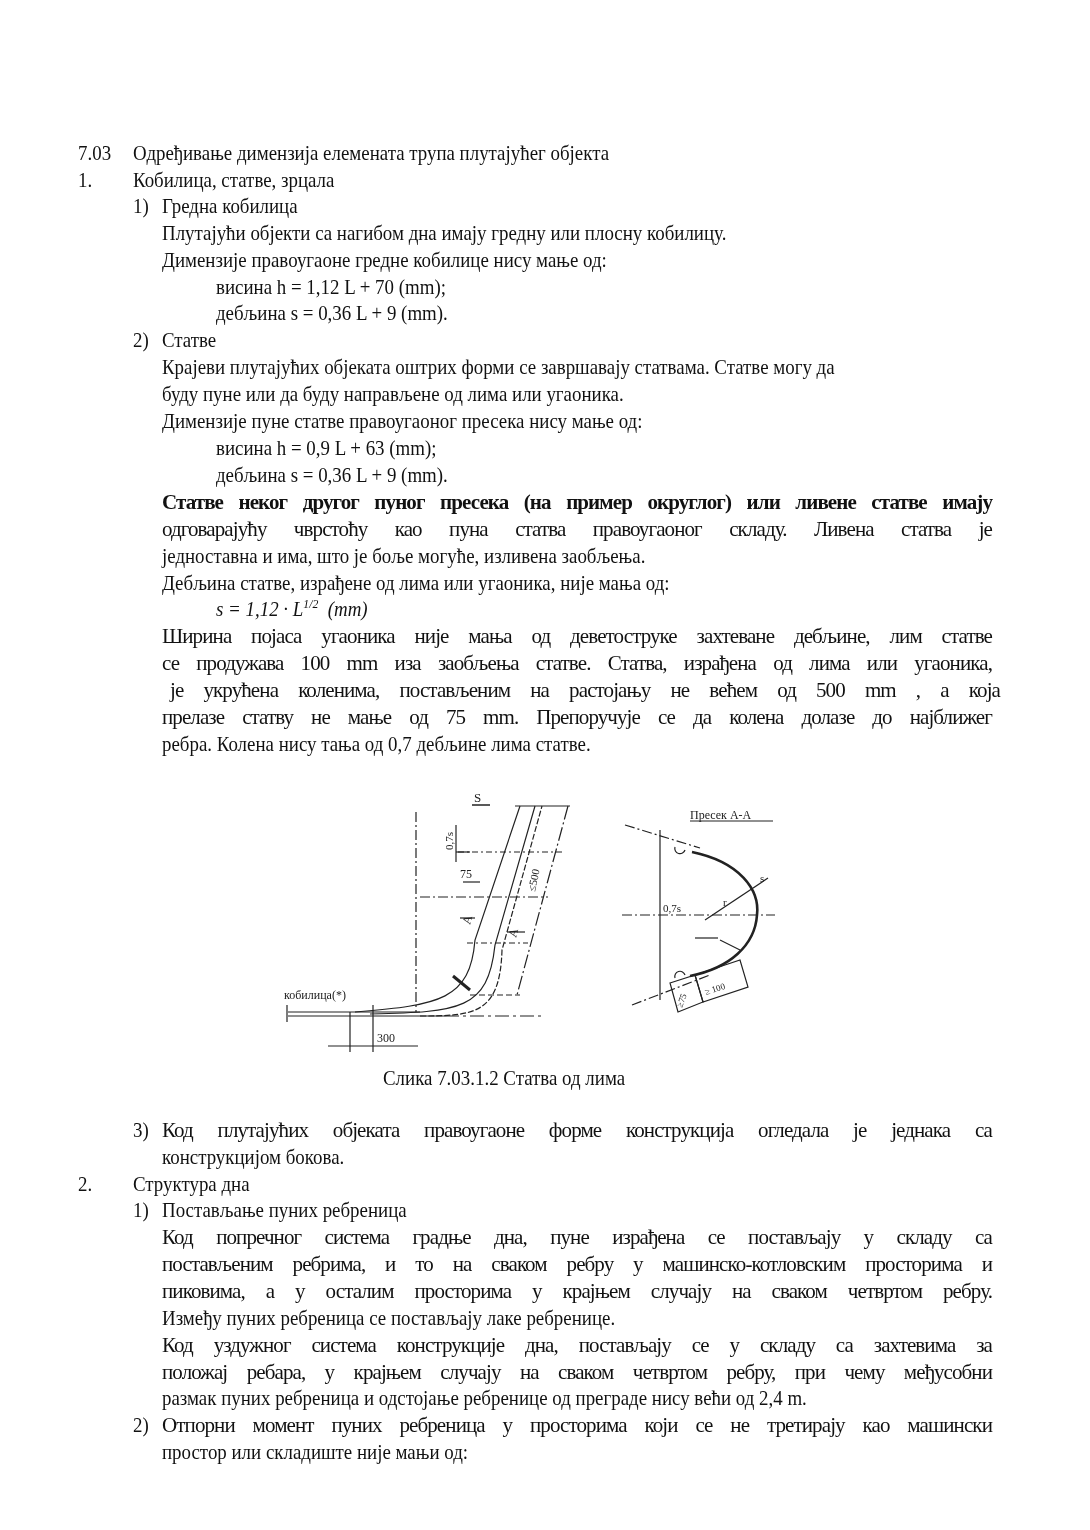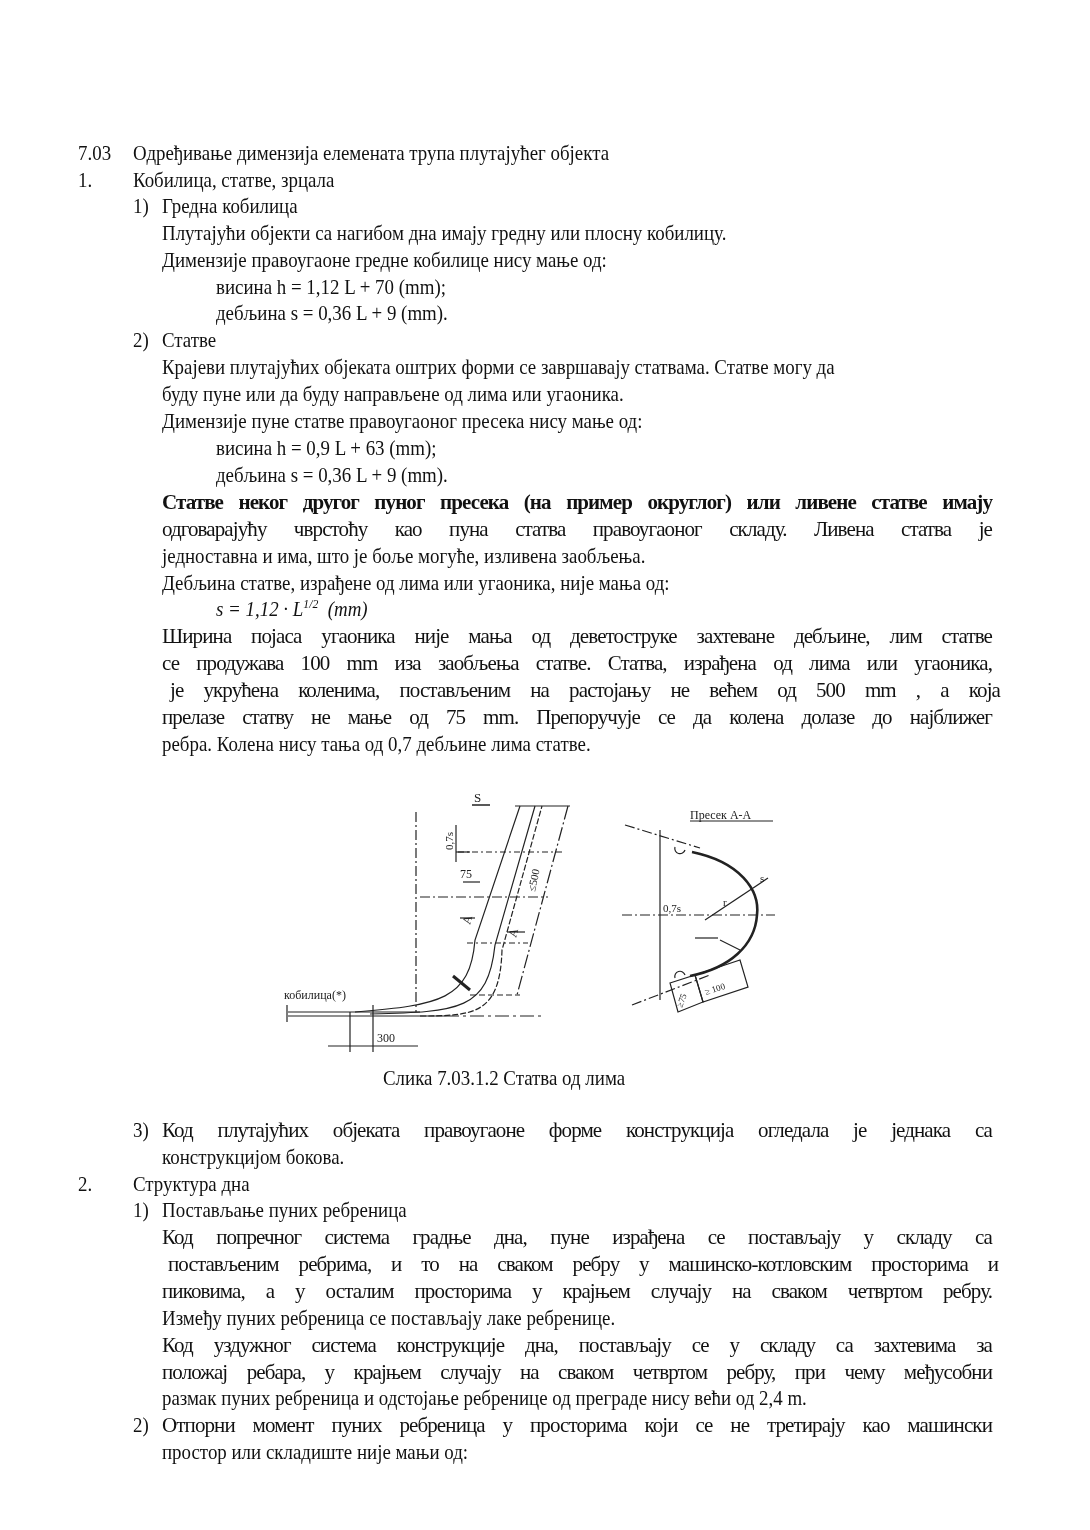--- a/index.html
+++ b/index.html
@@ -123,21 +123,21 @@
 
 <div class="ln cond" style="left:133px;top:1117px;">3)</div>
 <div class="ln just" style="left:162px;top:1117px;width:830px;letter-spacing:-0.9px;">Код плутајућих објеката правоугаоне форме конструкција огледала је једнака са</div>
 <div class="ln cond" style="left:162px;top:1144px;">конструкцијом бокова.</div>
 
 <div class="ln cond" style="left:78px;top:1171px;">2.</div>
 <div class="ln cond" style="left:133px;top:1171px;">Структура дна</div>
 <div class="ln cond" style="left:133px;top:1197px;">1)</div>
 <div class="ln cond" style="left:162px;top:1197px;">Постављање пуних ребреница</div>
 <div class="ln just" style="left:162px;top:1224px;width:830px;letter-spacing:-0.9px;">Код попречног система градње дна, пуне израђена се постављају у складу са</div>
-<div class="ln just" style="left:168px;top:1251px;width:830px;letter-spacing:-0.9px;font-family:Liberation Serif, serif;">постављеним ребрима, и то на сваком ребру у машинско-котловским просторима и</div>
+<div class="ln just" style="left:162px;top:1251px;width:830px;letter-spacing:-0.9px;font-family:Liberation Serif, serif;">постављеним ребрима, и то на сваком ребру у машинско-котловским просторима и</div>
 <div class="ln just" style="left:162px;top:1278px;width:830px;letter-spacing:-0.9px;">пиковима, а у осталим просторима у крајњем случају на сваком четвртом ребру.</div>
 <div class="ln cond" style="left:162px;top:1305px;">Између пуних ребреница се постављају лаке ребренице.</div>
 <div class="ln just" style="left:162px;top:1332px;width:830px;letter-spacing:-0.9px;">Код уздужног система конструкције дна, постављају се у складу са захтевима за</div>
 <div class="ln just" style="left:162px;top:1359px;width:830px;letter-spacing:-0.9px;">положај ребара, у крајњем случају на сваком четвртом ребру, при чему међусобни</div>
 <div class="ln cond" style="left:162px;top:1385px;">размак пуних ребреница и одстојање ребренице од преграде нису већи од 2,4 m.</div>
 
 <div class="ln cond" style="left:133px;top:1412px;">2)</div>
 <div class="ln just" style="left:162px;top:1412px;width:830px;letter-spacing:-0.9px;">Отпорни момент пуних ребреница у просторима који се не третирају као машински</div>
 <div class="ln cond" style="left:162px;top:1439px;">простор или складиште није мањи од:</div>
 

